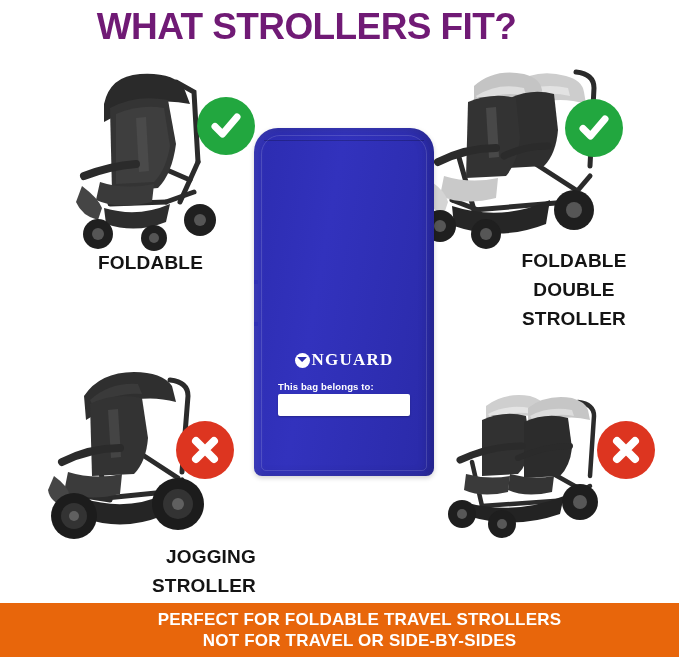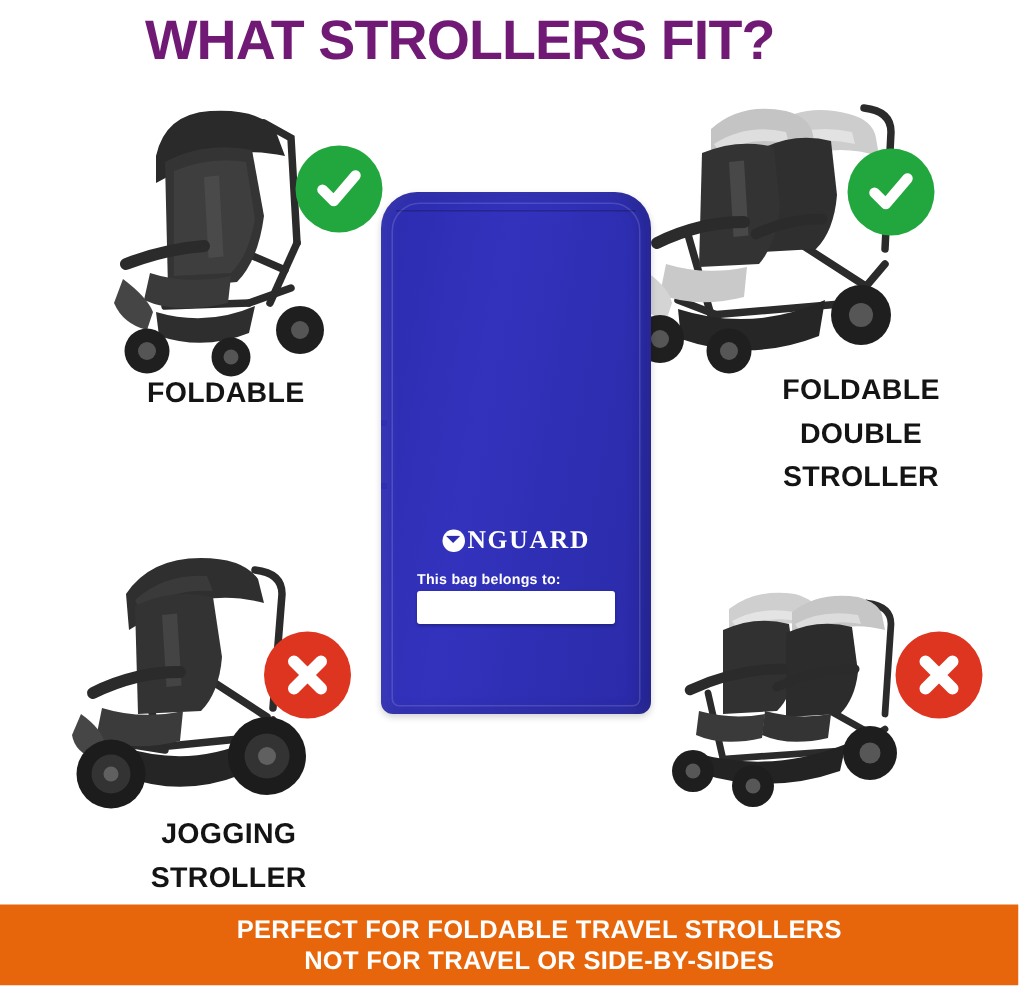--- a/index.html
+++ b/index.html
@@ -37,21 +37,21 @@
     text-align:center;
     font-size:19px;
     font-weight:bold;
     letter-spacing:0.2px;
     line-height:29px;
     color:#141414;
     padding-left:43px;
   }
   .label-tl { left:0;    top:248px; width:258px; }
   .label-tr { left:430px; top:246px; width:245px; }
-  .label-bl { left:6px;  top:542px; width:250px; }
+  .label-bl { left:6px;  top:542px; width:250px;text-align:right; }
   .label-br { left:424px; top:542px; width:252px; }
   .label span { display:block; white-space:nowrap; }
 
   
   .badge {
     position:absolute;
     border-radius:50%;
     display:flex; align-items:center; justify-content:center;
   }
   .badge svg { display:block; }

